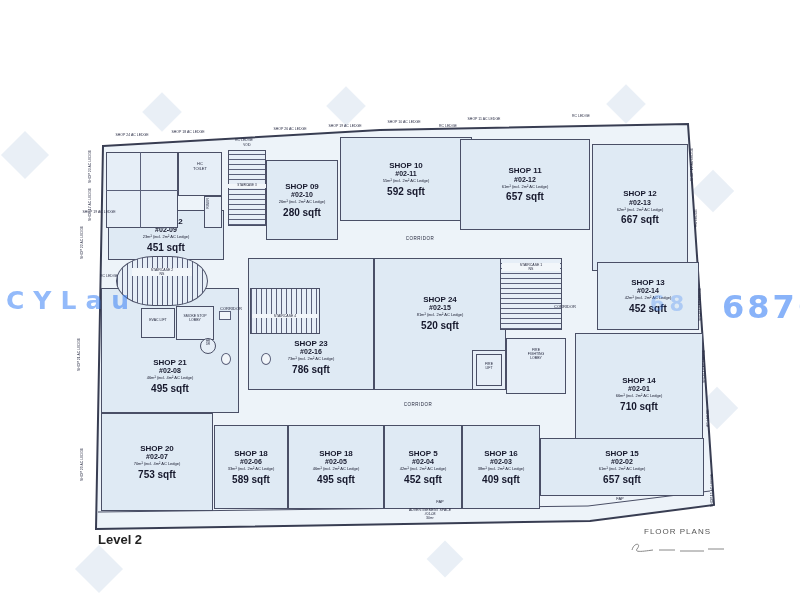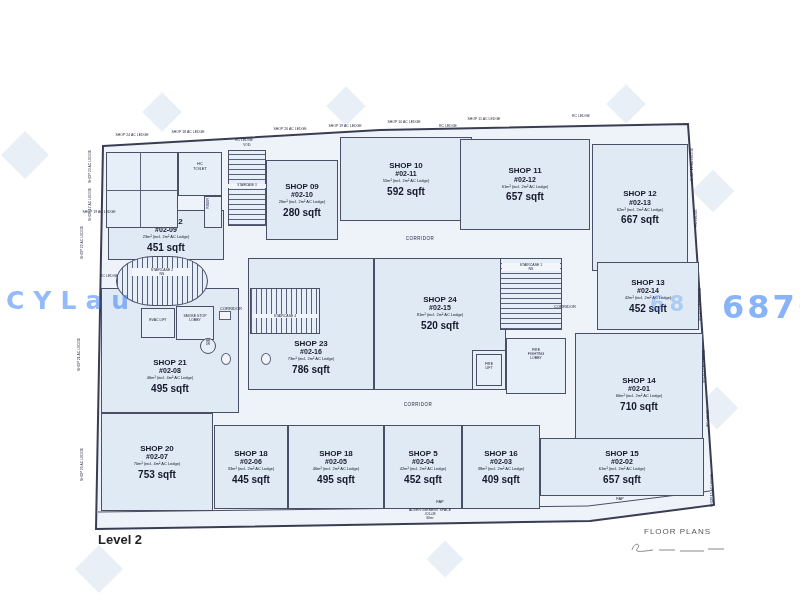--- a/index.html
+++ b/index.html
@@ -181,21 +181,21 @@
       <div class="shop pos-s18">
     <span class="shop-name">SHOP 18</span>
     <span class="shop-unit">#02-05</span>
     <span class="shop-note">46m² (incl. 2m² AC Ledge)</span>
     <span class="shop-area">495 sqft</span>
   </div>
       <div class="shop pos-s19">
     <span class="shop-name">SHOP 18</span>
     <span class="shop-unit">#02-06</span>
     <span class="shop-note">33m² (incl. 2m² AC Ledge)</span>
-    <span class="shop-area">445 sqft</span>
+    <span class="shop-area">589 sqft</span>
   </div>
       <div class="shop pos-s20">
     <span class="shop-name">SHOP 20</span>
     <span class="shop-unit">#02-07</span>
     <span class="shop-note">70m² (incl. 4m² AC Ledge)</span>
     <span class="shop-area">753 sqft</span>
   </div>
       <div class="shop pos-s21">
     <span class="shop-name">SHOP 21</span>
     <span class="shop-unit">#02-08</span>

